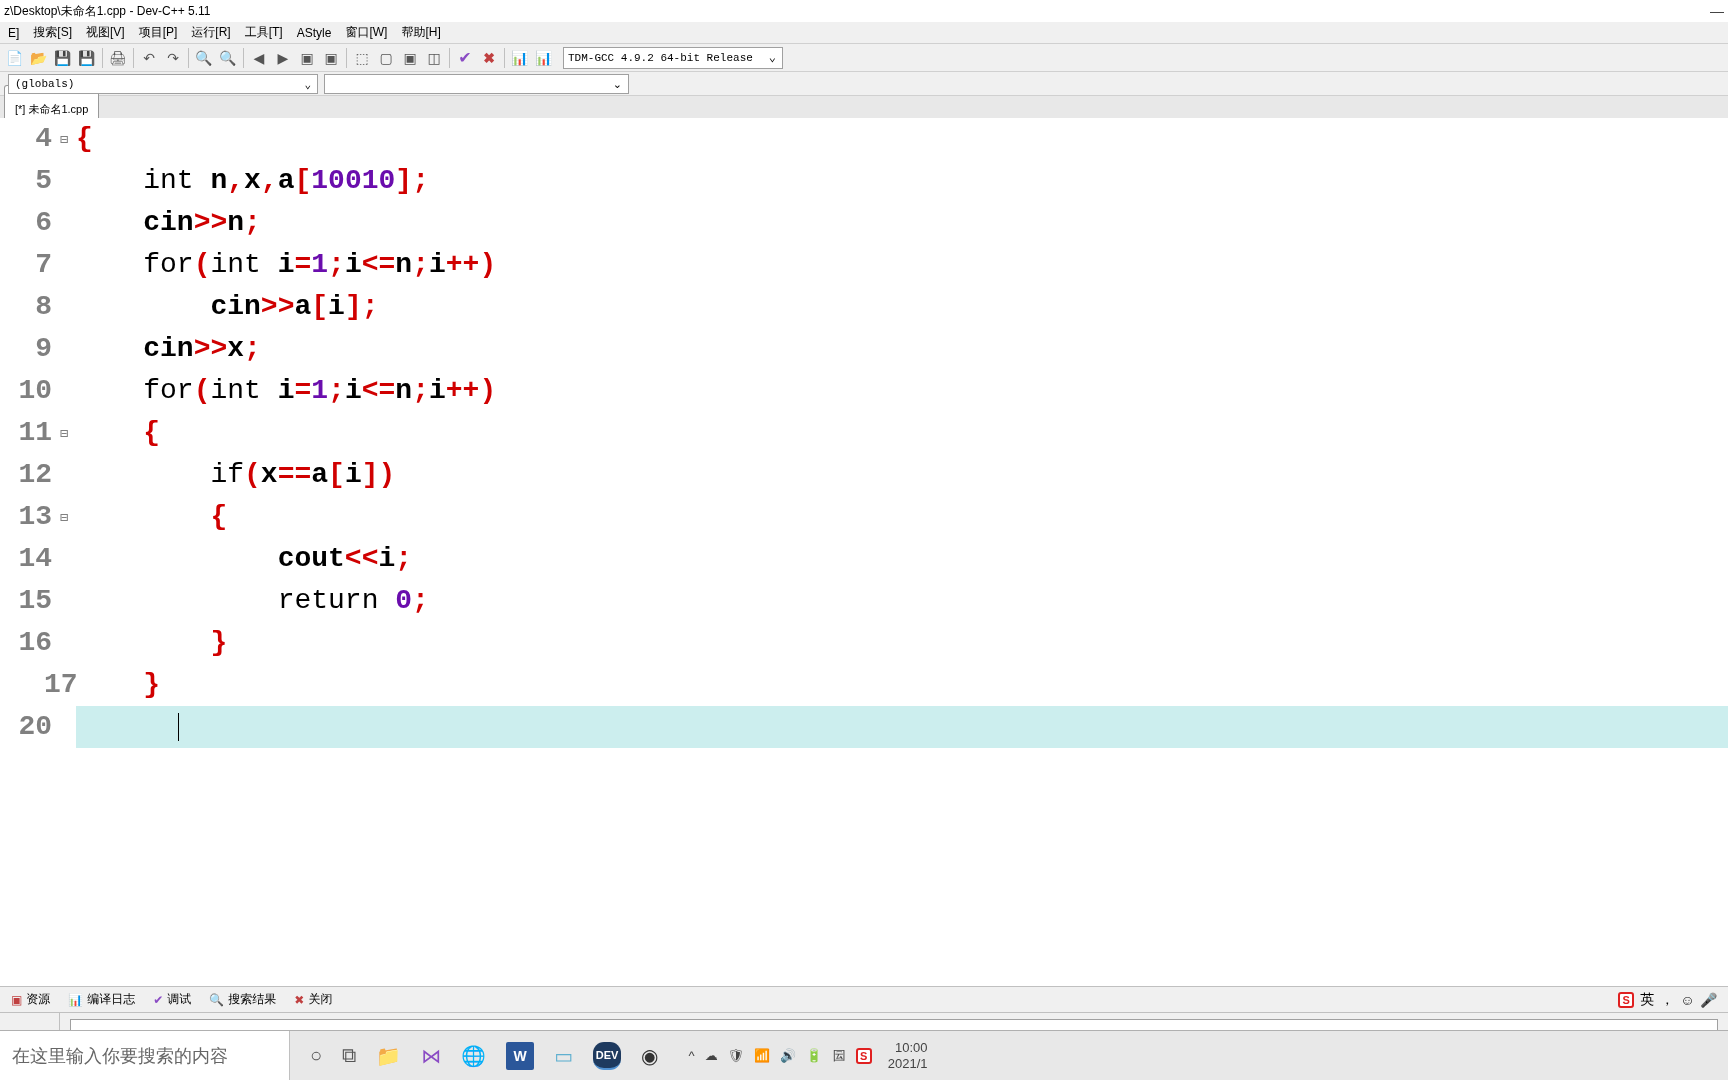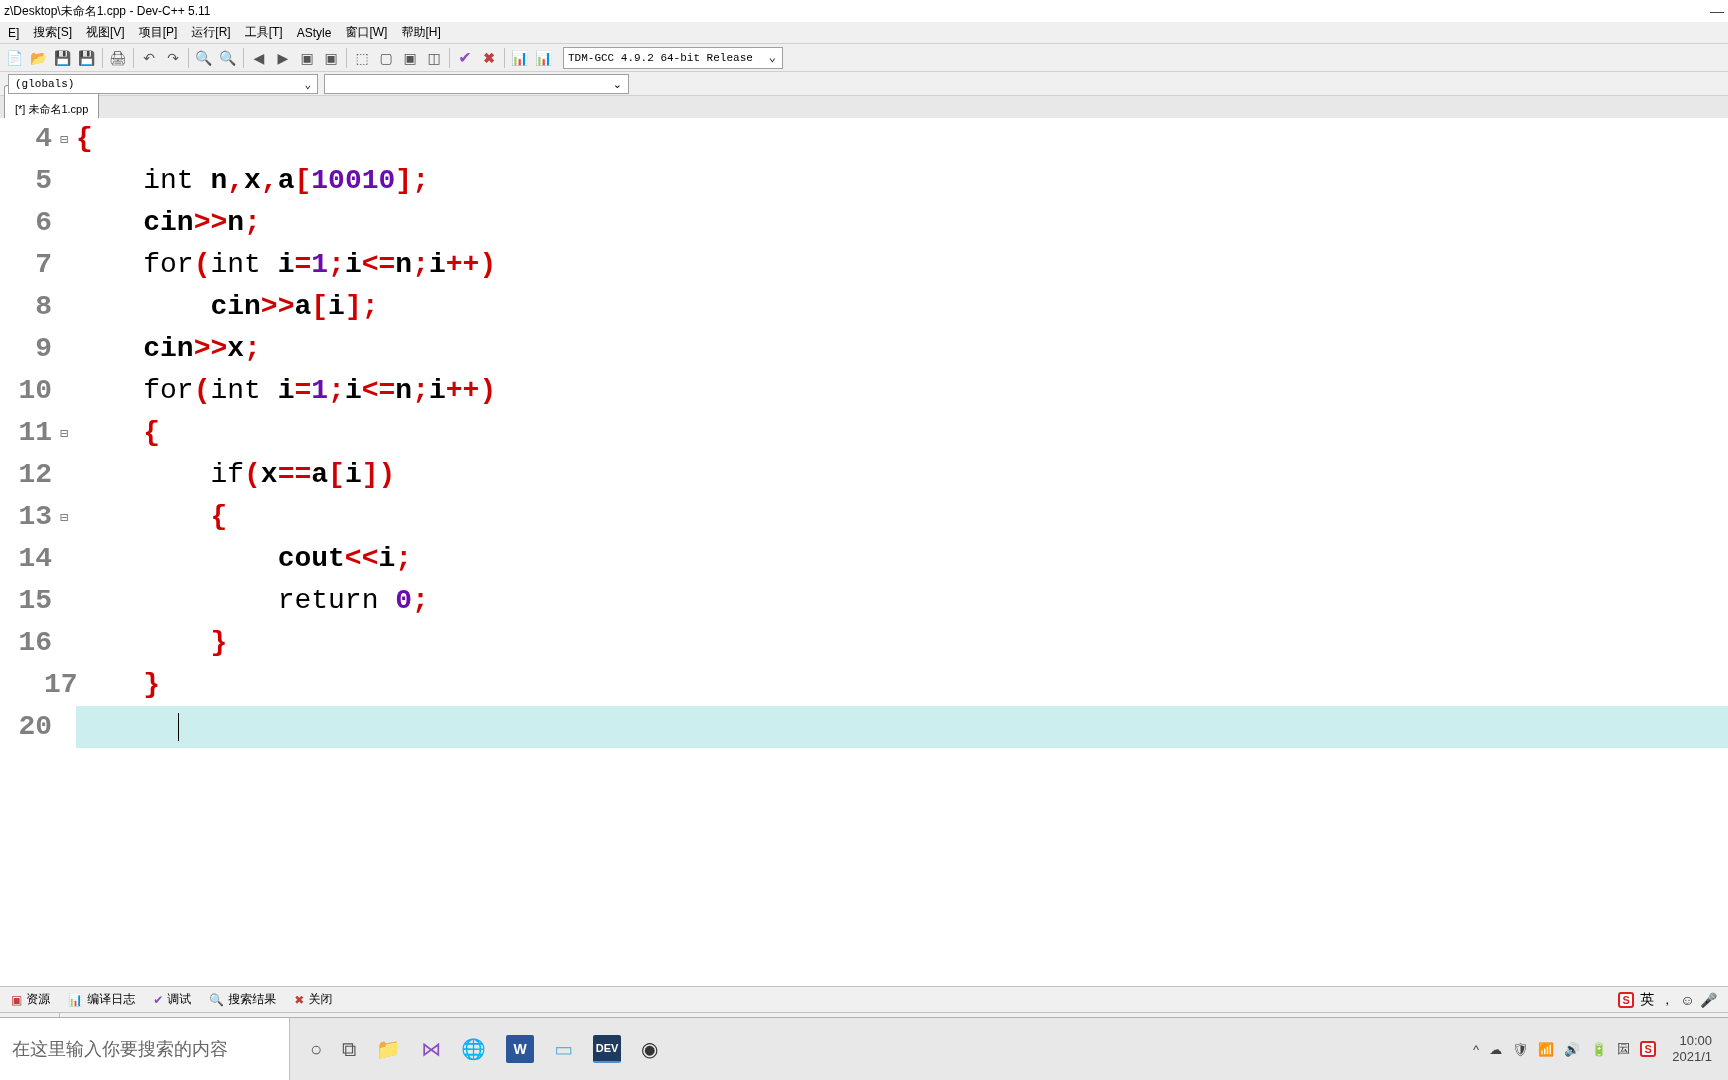--- a/index.html
+++ b/index.html
@@ -53,27 +53,27 @@
 .logpanel { height: 48px; background:#f0f0f0; border-top:1px solid #c0c0c0; display:flex; }
 .log-left { width:60px; border-right:1px solid #c0c0c0; }
 .log-main { flex:1; position:relative; }
 .log-box { position:absolute; left:10px; top:6px; right:10px; height:18px; background:#fff; border:1px solid #a0a0a0;}
 .log-scroll { position:absolute; left:10px; right:10px; bottom:2px; height:14px; background:#f0f0f0; border:1px solid #c0c0c0; display:flex; align-items:center;}
 .log-scroll .arrow { width:14px; text-align:center; font-size:10px; color:#606060;}
 .log-scroll .thumb { width:580px; height:10px; background:#c0c0c0; margin-left:1px;}
 
 .statusbar { height: 26px; background: #fff; border-top: 1px solid #c0c0c0; }
 
-.taskbar { position: absolute; bottom: 0; left: 0; right: 0; height: 63px; background: #e8e8e8; border-top: 1px solid #b0b0b0; display: flex; align-items: center; justify-content: space-between; }
+.taskbar { position: absolute; bottom: 0; left: 0; right: 0; height: 50px; background: #e8e8e8; border-top: 1px solid #b0b0b0; display: flex; align-items: center; justify-content: flex-start; }
 .tb-left { display:flex; align-items:center; height:100%; }
 .search-box { width: 290px; height: 100%; border-right: 1px solid #c0c0c0; display: flex; align-items: center; padding: 0 12px; color: #666; font-size: 18px; background:#fff; }
 .task-icons { display: flex; align-items: center; gap: 20px; padding: 0 20px; }
 .task-ico { font-size: 20px; color: #555; }
 .task-ico.word { background:#2b579a; color:#fff; width:28px; height:28px; display:flex;align-items:center;justify-content:center; font-size:14px; font-weight:bold; border-radius:2px;}
-.task-ico.dev { background:#1e3a5f; color:#fff; width:28px; height:28px; display:flex;align-items:center;justify-content:center; font-size:11px; font-weight:bold; border-radius:2px; border-bottom:2px solid #5090d0;}
+.task-ico.dev { background:#1e3a5f; color:#fff; width:28px; height:28px; display:flex;align-items:center;justify-content:center; font-size:11px; font-weight:bold; border-radius:11px; border-bottom:2px solid #5090d0;}
 .tray { display:flex; align-items:center; gap:10px; padding:0 10px; font-size:14px; color:#444; }
 .clock { text-align:right; font-size:13px; line-height:16px; padding:0 6px; }
 .small-ico { font-size:13px; }
 </style>
 </head>
 <body>
 
 <div class="titlebar">
   <span>z\Desktop\未命名1.cpp - Dev-C++ 5.11</span>
   <div class="titlebar-btns">

